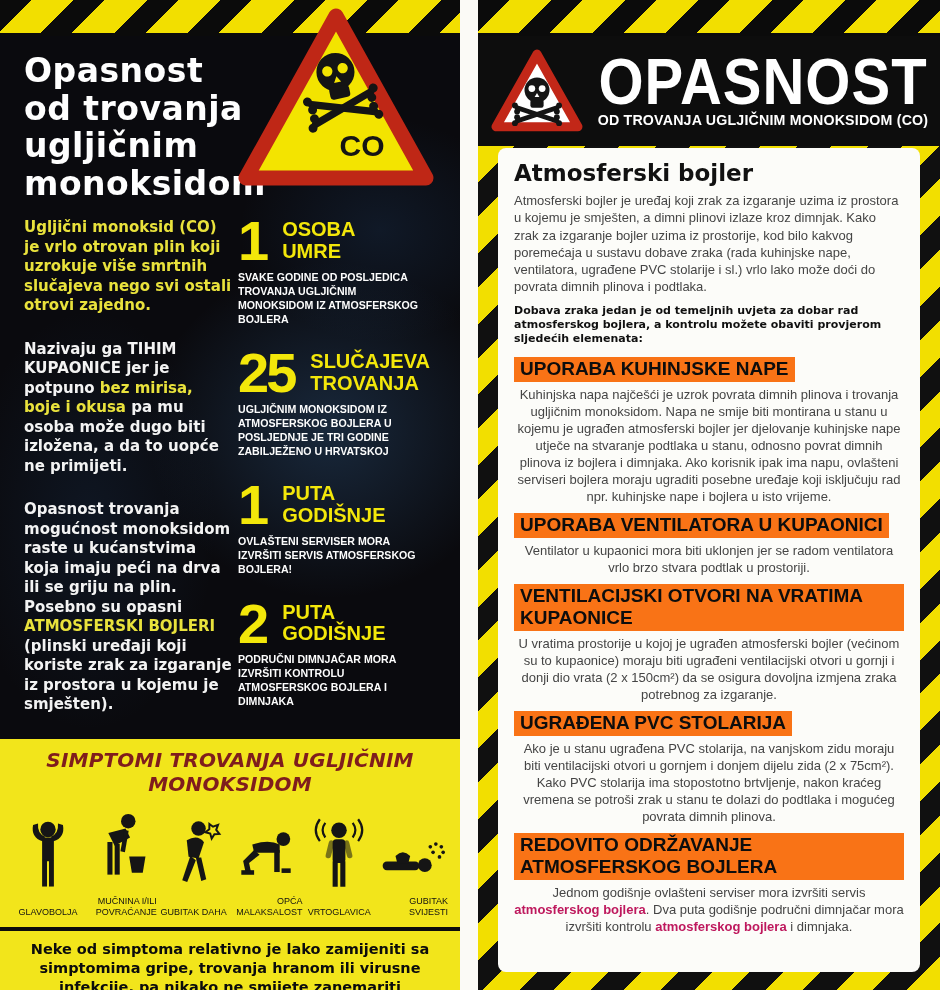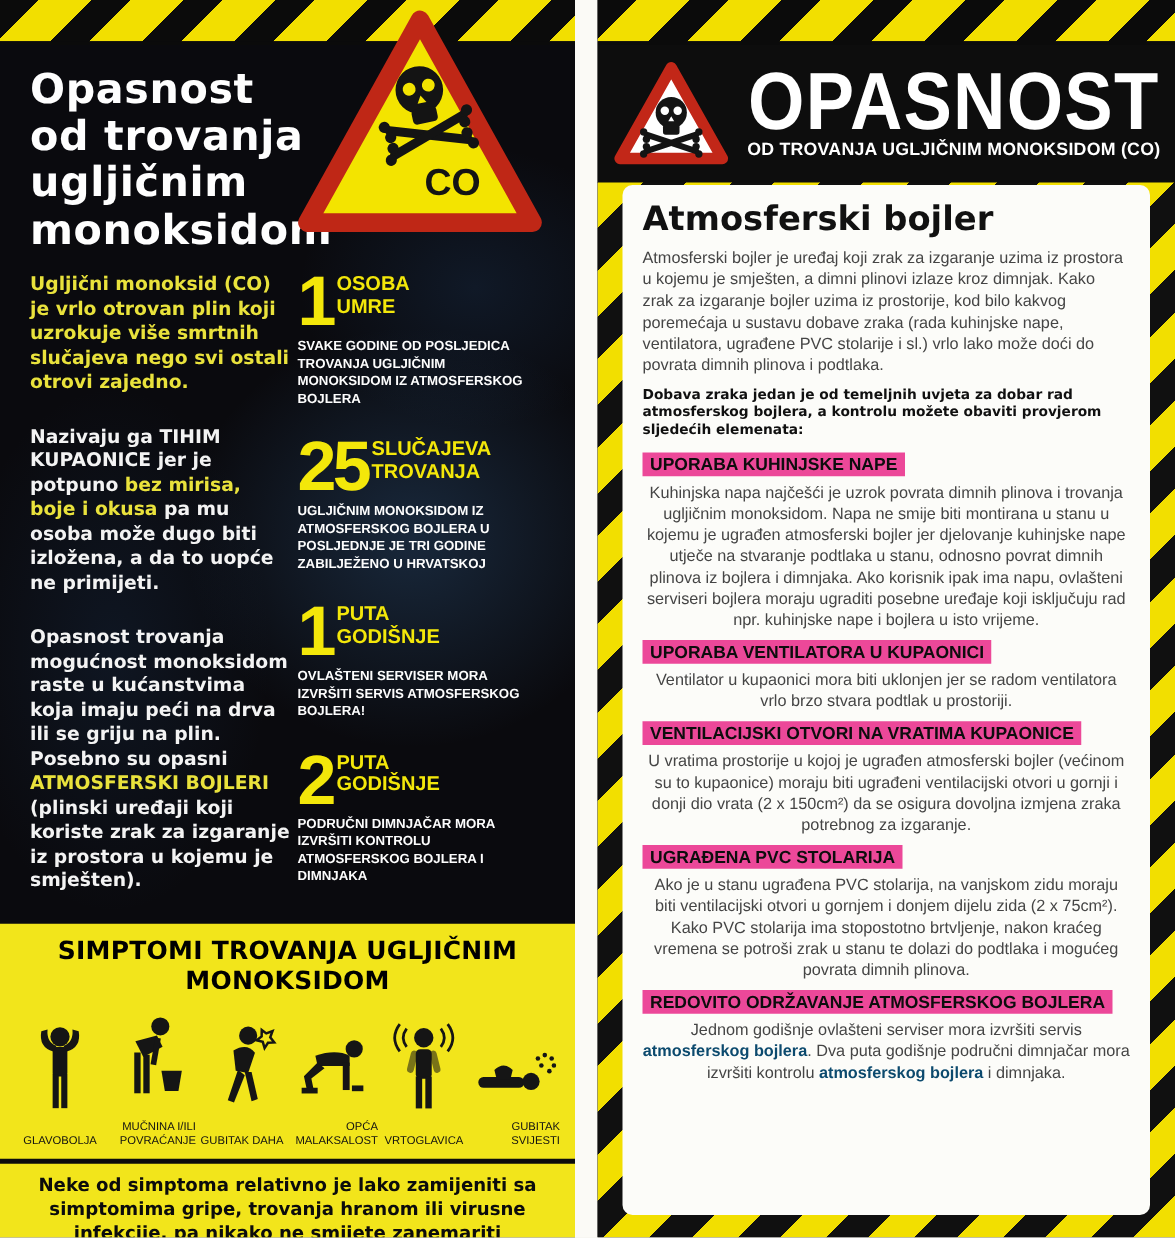--- a/index.html
+++ b/index.html
@@ -45,32 +45,32 @@
   .p-white  { color:#f3f3f3; }
   .hl { color:#e9e23c; }
   .col-stats { width:228px; padding-left:6px; padding-top:0; }
   .stat { margin-bottom:24px; }
   .stat-top { display:flex; align-items:flex-start; }
   .stat-num {
     font-family:"Liberation Sans", sans-serif;
     font-size:56px; font-weight:bold; color:#f3e70a; line-height:.82; letter-spacing:-3px;
   }
   .stat-label {
-    margin-left:3px; padding-top:1px;
-    color:#f3e70a; font-weight:bold; font-size:16px; line-height:1.08;
+    margin-left:16px; padding-top:1px;
+    color:#f3e70a; font-weight:bold; font-size:20px; line-height:1.08;
     font-family:"Liberation Sans", sans-serif;
   }
   .stat-desc {
     margin-top:7px; width:182px;
     color:#fdfdfd; font-weight:bold; font-size:10.6px; line-height:1.3;
     font-family:"Liberation Sans", sans-serif;
   }
   
   .sym-section { flex:0 0 256px; background:#f2e51b; position:relative; z-index:1; }
-  .sym-title { text-align:center; padding-top:9px; font-size:20px; font-weight:bold; color:#000000; letter-spacing:.2px; }
+  .sym-title { text-align:center; padding-top:9px; font-size:20px; font-weight:bold; color:#7f1d1d; letter-spacing:.2px;font-style:italic; }
   .sym-row { display:flex; justify-content:space-between; align-items:flex-end; padding:8px 12px 0; }
   .sym-item { width:72px; display:flex; flex-direction:column; align-items:center; }
   .sym-item svg { display:block; }
   .sym-label {
     margin-top:16px; text-align:right;
     font-size:9px; font-weight:normal; color:#111; line-height:1.2;
     font-family:"Liberation Sans", sans-serif;
   }
   .sym-divider { height:4px; background:#0c0c0c; margin-top:9px; }
   .sym-warning {
@@ -100,38 +100,38 @@
   .rp-body {
     flex:1 1 auto;
     background:repeating-linear-gradient(135deg,#f2df00 0 26px,#101010 26px 50px);
     padding:2px 20px 18px;
     display:flex; flex-direction:column;
   }
   .card {
     flex:1 1 auto; background:#fcfcf9; border-radius:8px;
     padding:10px 16px 12px;
   }
-  .card h2 { margin:2px 0 6px; font-size:27px; color:#111; font-weight:bold; }
+  .card h2 { margin:2px 0 6px; font-size:23px; color:#111; font-weight:bold; }
   .intro {
     margin:0 0 8px; font-size:13px; color:#454545; line-height:1.33;
     font-family:"Liberation Sans", sans-serif;
   }
   .lead { margin:0 0 8px; font-size:11px; font-weight:bold; color:#101010; line-height:1.3; }
   .sec { margin-bottom:6px; }
   .sec-h {
-    display:inline-block; background:#ec4899; color:#0d0d0d;
-    font-weight:bold; font-size:14px; padding:1px 6px 2px; margin:2px 0 4px;
+    display:inline-block; background:#f97316; color:#0d0d0d;
+    font-weight:bold; font-size:19px; padding:1px 6px 2px; margin:2px 0 4px;
     font-family:"Liberation Sans", sans-serif;
   }
   .sec-p {
     margin:0; font-size:13px; color:#454545; line-height:1.31;
     font-family:"Liberation Sans", sans-serif;
     text-align:center;
   }
-  .sec-p b { color:#0c4a6e; }
+  .sec-p b { color:#be185d; }
 </style>
 </head>
 <body>
 
 <div class="wrap">
 
   <div class="panel-left">
     <div class="hazard-band"></div>
 
     <svg class="lp-triangle" viewBox="0 0 204 184">

